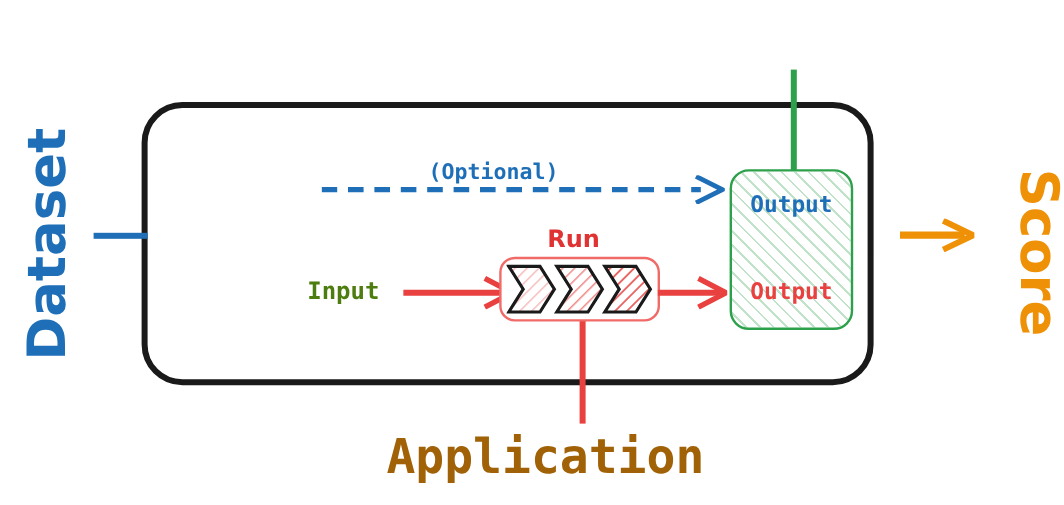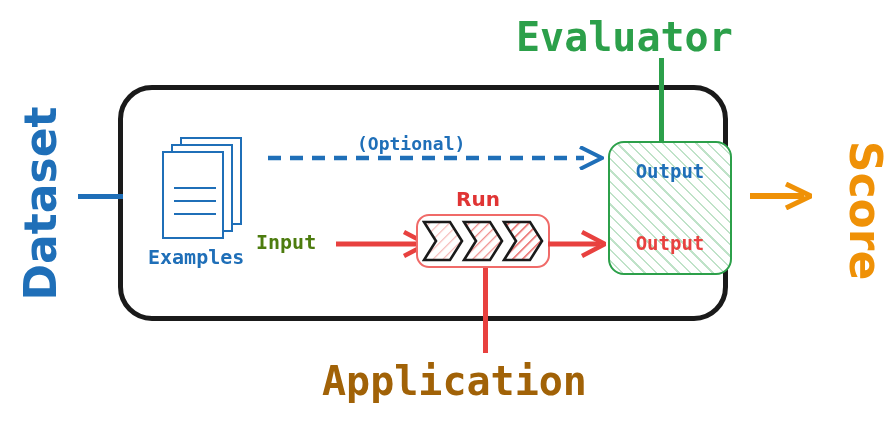--- a/index.html
+++ b/index.html
@@ -209,21 +209,21 @@
     top: 230px;
     width: 58px;
     height: 28px;
   }
 
   
   #output-box {
     position: absolute;
     left: 608px;
     top: 141px;
-    width: 124px;
+    width: 103px;
     height: 134px;
     border: 2.5px solid #2ca04a;
     border-radius: 16px;
     box-sizing: border-box;
     overflow: hidden;
     background: #ffffff;
   }
   #output-hatch {
     position: absolute;
     inset: 0;
@@ -264,34 +264,23 @@
   <div class="outer-box"></div>
 
   <div class="conn" id="dataset-conn"></div>
   <div class="conn" id="evaluator-conn"></div>
   <div class="conn" id="application-conn"></div>
 
   <div class="side-label" id="dataset-label">Dataset</div>
 
   <div class="side-label" id="score-label">Score</div>
 
-  <div class="big-label" id="evaluator-label">Evaluator</div>
 
   <div class="big-label" id="application-label">Application</div>
 
-  <div id="examples-group">
-    <div class="doc back"></div>
-    <div class="doc mid"></div>
-    <div class="doc front">
-      <div class="docline" style="left:10px; top:34px; width:42px;"></div>
-      <div class="docline" style="left:10px; top:47px; width:42px;"></div>
-      <div class="docline" style="left:10px; top:60px; width:42px;"></div>
-    </div>
-    <div id="examples-caption">Examples</div>
-  </div>
 
   <div class="lbl" id="optional-label">(Optional)</div>
 
   <svg id="optional-arrow" viewBox="0 0 336 24">
     <line x1="0" y1="12" x2="316" y2="12" stroke="#1f6fb8" stroke-width="4.5" stroke-dasharray="13 9" stroke-linecap="butt"></line>
     <polyline points="312,1 334,12 312,23" fill="none" stroke="#1f6fb8" stroke-width="4" stroke-linejoin="miter" stroke-linecap="butt"></polyline>
   </svg>
 
   <div class="lbl" id="input-label">Input</div>
 

